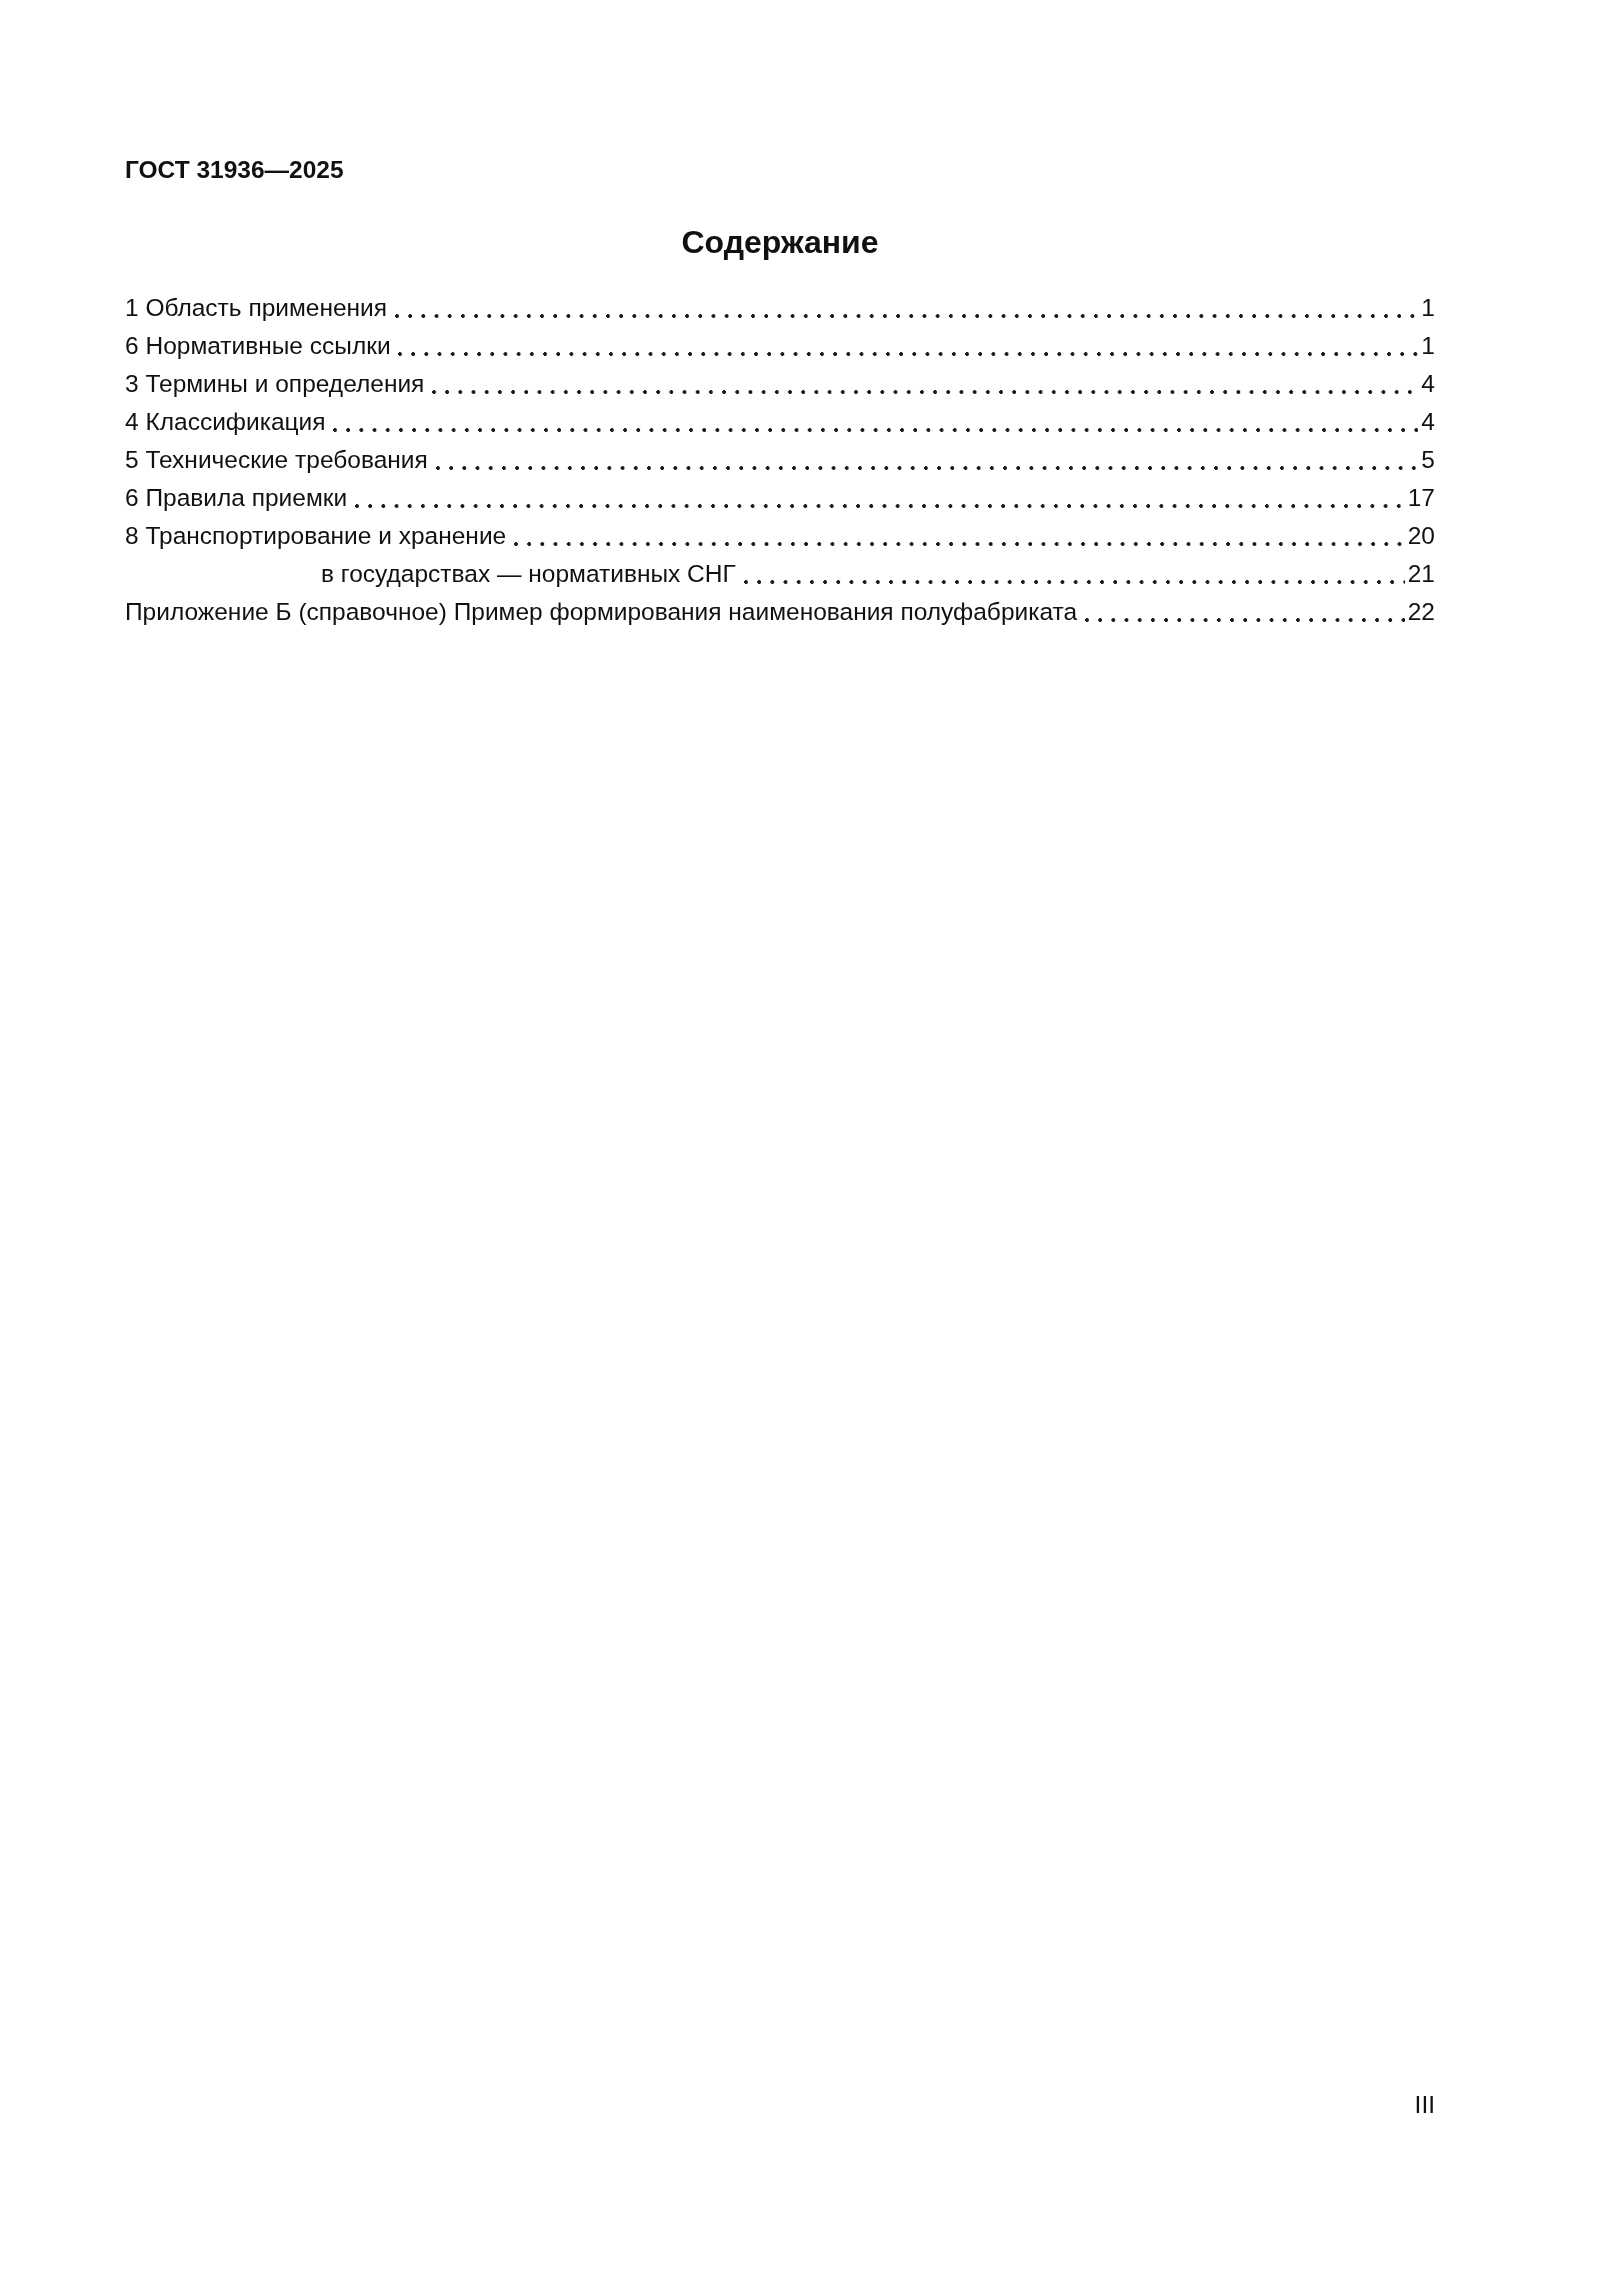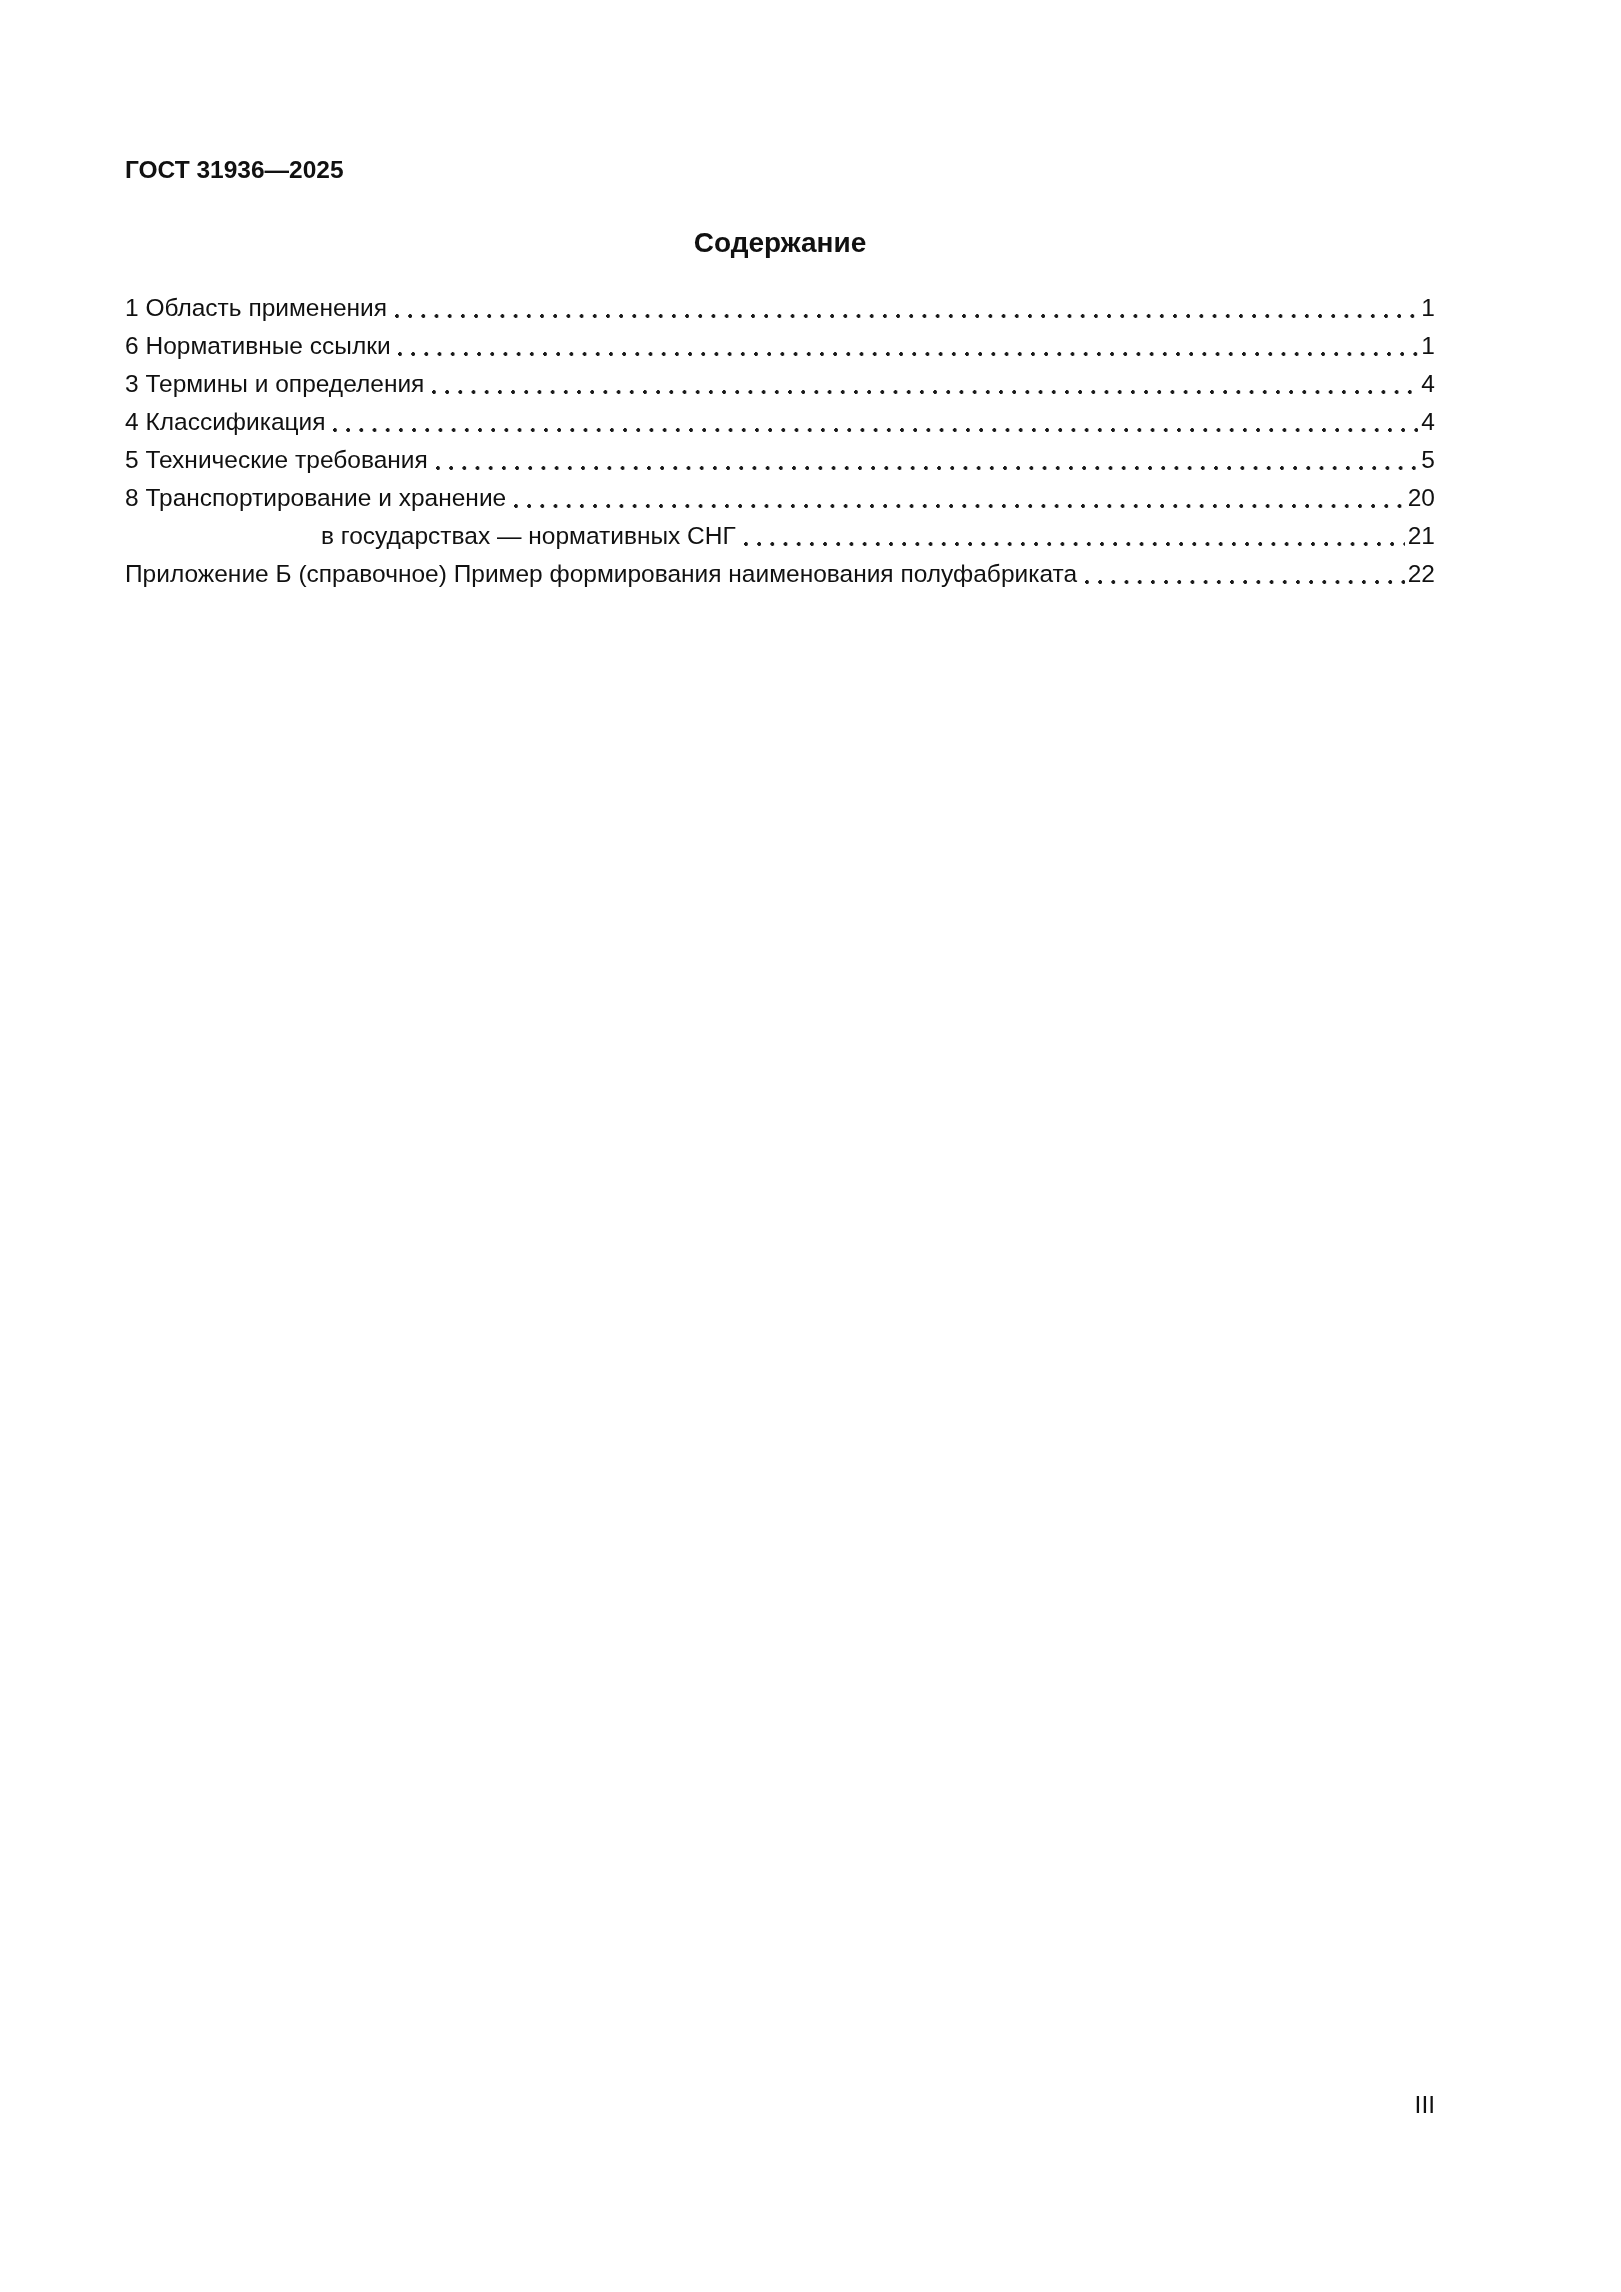--- a/index.html
+++ b/index.html
@@ -23,21 +23,21 @@
   }
   .doc-header {
     text-align: left;
     font-size: 24.5px;
     font-weight: bold;
     line-height: 29px;
     color: #111111;
   }
   .page-title {
     text-align: center;
-    font-size: 28px;
+    font-size: 32px;
     font-weight: bold;
     line-height: 35px;
     margin-top: 41px;
     color: #111111;
   }
   .toc {
     margin-top: 29px;
     font-size: 24.5px;
     color: #111111;
   }
@@ -121,20 +121,25 @@
         <span class="toc-dots"></span>
         <span class="toc-page">4</span>
       </div>
 
       <div class="toc-row">
         <span class="toc-label">5 Технические требования</span>
         <span class="toc-dots"></span>
         <span class="toc-page">5</span>
       </div>
 
+      <div class="toc-row">
+        <span class="toc-label">6 Правила приемки</span>
+        <span class="toc-dots"></span>
+        <span class="toc-page">17</span>
+      </div>
 
 
       <div class="toc-row">
         <span class="toc-label">8 Транспортирование и хранение</span>
         <span class="toc-dots"></span>
         <span class="toc-page">20</span>
       </div>
 
       <div class="toc-row no-leader">
         <span class="toc-dots"></span>

